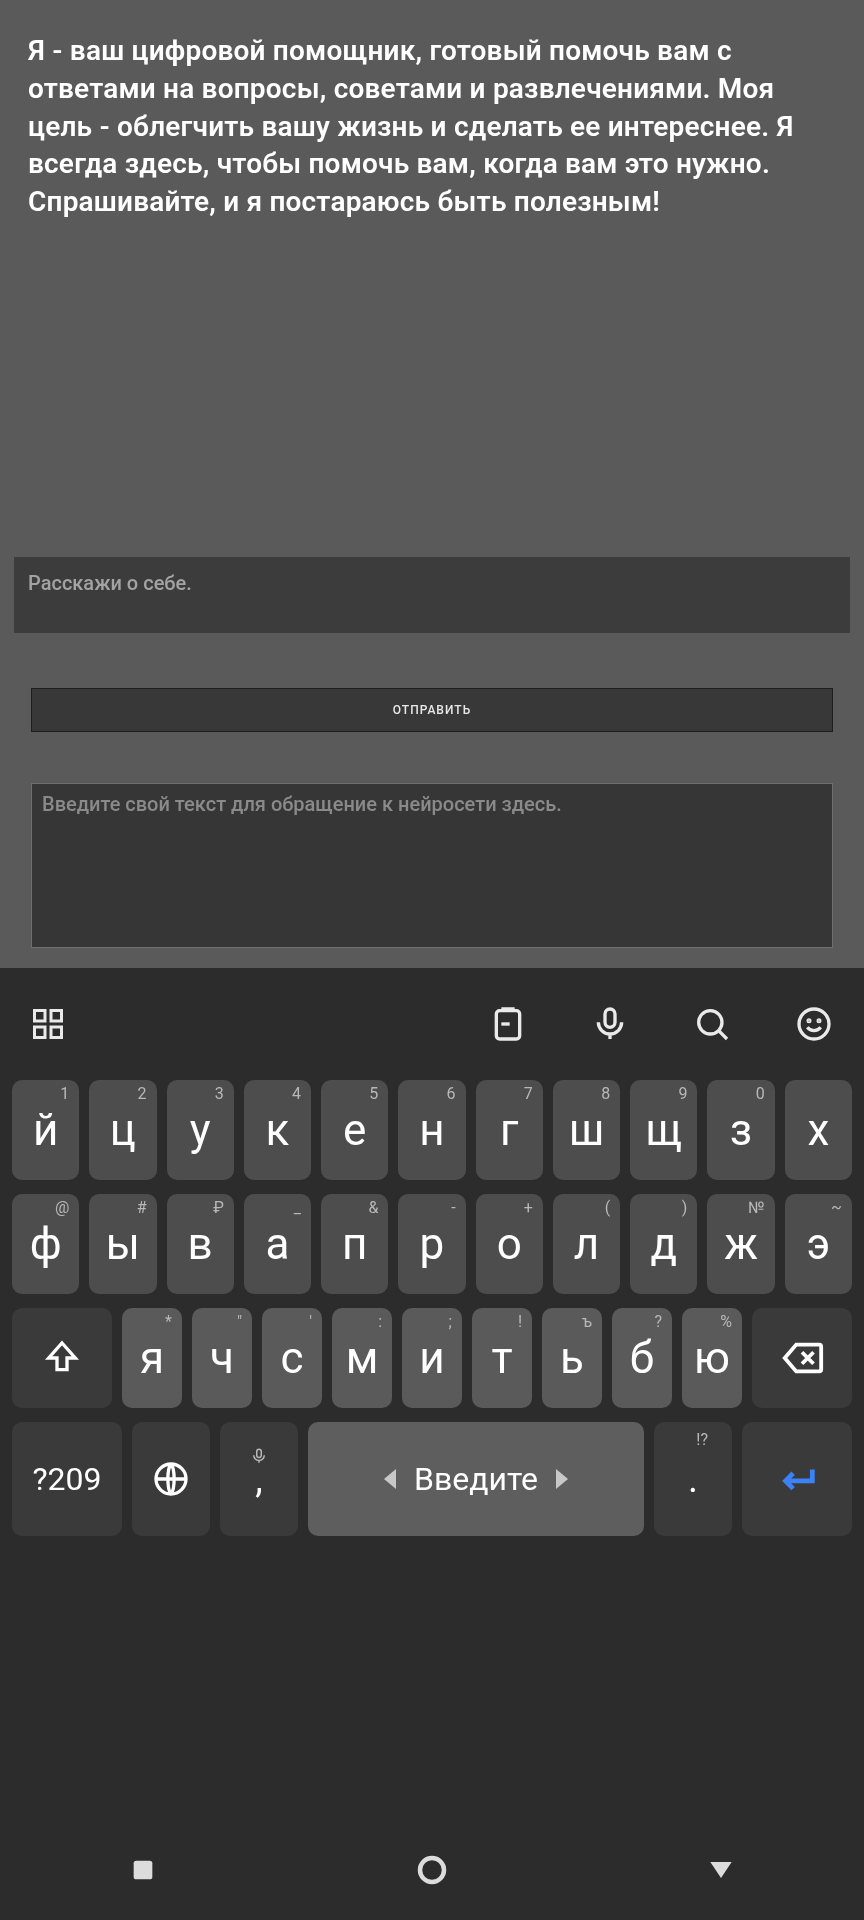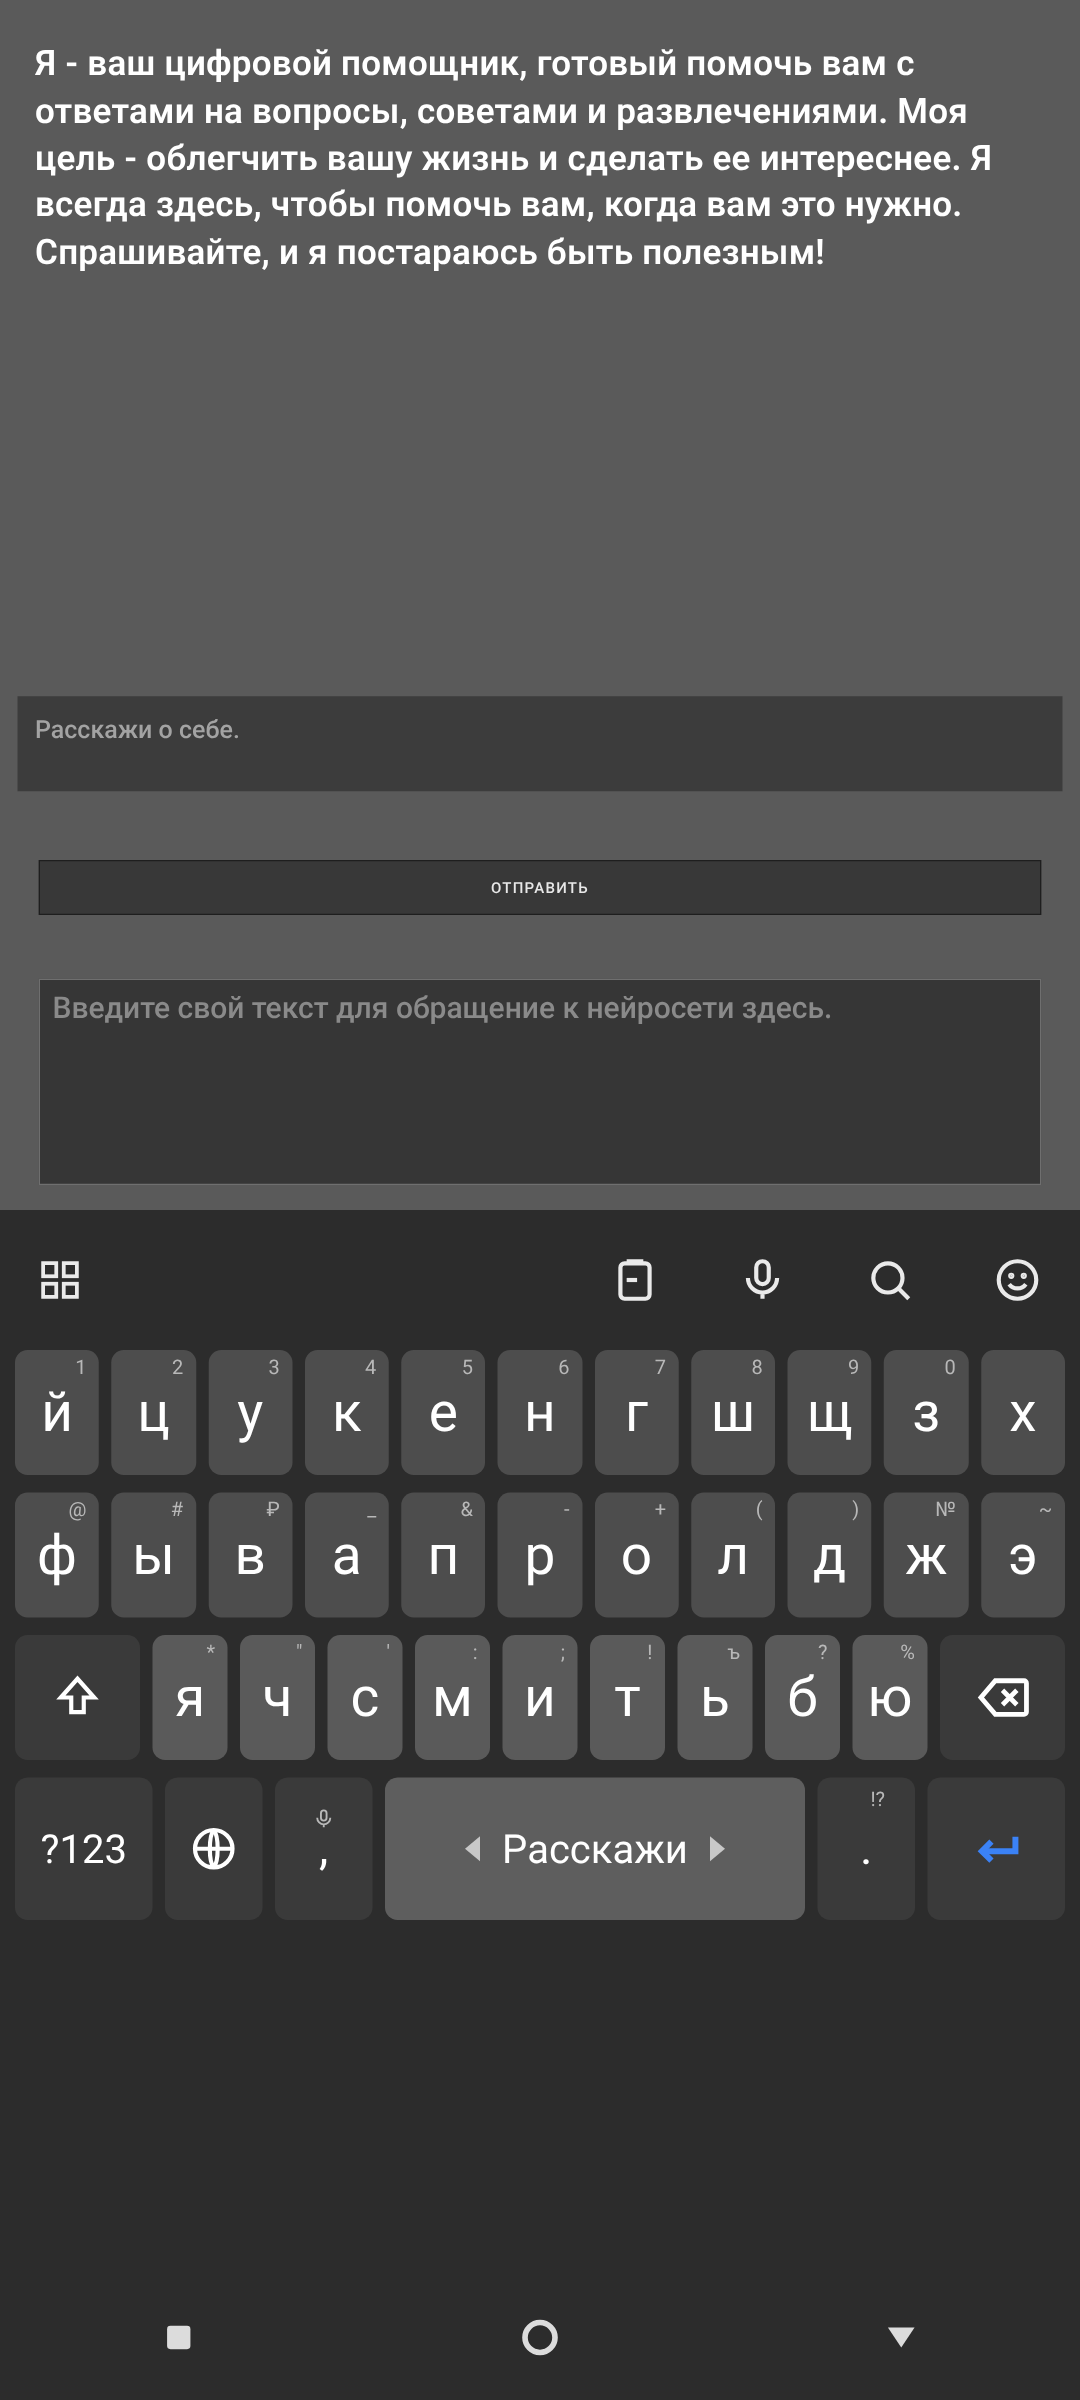--- a/index.html
+++ b/index.html
@@ -2,21 +2,21 @@
 <html><head>
 <meta charset="utf-8">
 <style>
   * { margin:0; padding:0; box-sizing:border-box; font-family: -apple-system, "Segoe UI", Roboto, sans-serif; }
   html,body { width:864px; height:1920px; background:#5a5a5a; overflow:hidden; }
   .app-area { width:100%; height:968px; padding:32px 28px 20px; display:flex; flex-direction:column;gap:43px; }
   .assistant-msg { color:#fff; font-size:28px; font-weight:600; line-height:1.35; letter-spacing:.2px; }
   .spacer { flex:1; }
   .suggestion { background:#3c3c3c; color:#a3a3a3; font-size:20px; padding:14px 14px 38px; margin:0 -14px 12px; font-weight:500; }
   .send-btn { display:block; width:802px; margin:0 auto 8px; background:#383838; border:1px solid #1e1e1e; color:#e8e8e8; font-size:12px; letter-spacing:1px; padding:14px 0; text-align:center; font-weight:500; }
-  .input-box { width:802px; height:165px; margin:0 auto; background:#363636; border:1px solid #6f6f6f; color:#8a8a8a; font-size:24px; padding:8px 10px; resize:none; font-weight:500; }
+  .input-box { width:802px; height:165px; margin:0 auto; background:#363636; border:1px solid #6f6f6f; color:#8a8a8a; font-size:20px; padding:8px 10px; resize:none; font-weight:500; }
   .input-box::placeholder { color:#8a8a8a; }
   
   .kbd { position:absolute; left:0; top:968px; width:100%; height:952px; background:#2c2c2c; }
   .kbd-top { height:112px; display:flex; align-items:center; padding:0 30px; }
   .kbd-top .gap { flex:1; }
   .top-ic { color:#eaeaea; margin-left:62px; display:flex; align-items:center; justify-content:center; }
   .top-ic svg, .grid-ic svg { display:block; }
   .rows { padding:0 12px; }
   .row { display:flex; gap:10px; margin-bottom:14px; }
   .key { flex:1; height:100px; background:#4d4d4d; border-radius:10px; display:flex; align-items:center; justify-content:center; color:#fff; font-size:44px; font-weight:400; position:relative; }
@@ -136,37 +136,37 @@
           <div class="key">ю<span class="hint">%</span></div>
         </div>
       <div class="key bksp">
         <svg width="46" height="46" viewBox="0 0 24 24" fill="none" stroke="#fff" stroke-width="2">
             <path d="M21 5H9l-6 7 6 7h12a1 1 0 0 0 1-1V6a1 1 0 0 0-1-1z"></path>
             <path d="M12 9l6 6M18 9l-6 6"></path>
           </svg>
       </div>
     </div>
     <div class="row4">
-      <div class="fkey sym">?123</div>
+      <div class="fkey sym">?209</div>
       <div class="fkey globe">
         <svg width="40" height="40" viewBox="0 0 24 24" fill="none" stroke="#fff" stroke-width="2">
             <circle cx="12" cy="12" r="9"></circle>
             <path d="M3 12h18M12 3c2.5 3 2.5 15 0 18M12 3c-2.5 3-2.5 15 0 18"></path>
           </svg>
       </div>
       <div class="fkey comma">
         <span class="mh"><svg width="18" height="18" viewBox="0 0 24 24" fill="none" stroke="#b8b8b8" stroke-width="2">
               <rect x="9" y="3" width="6" height="11" rx="3"></rect>
               <path d="M5 11a7 7 0 0 0 14 0M12 18v3"></path>
             </svg></span>
         <span>,</span>
       </div>
       <div class="fkey space">
         <span class="tri tl"></span>
-        <span>Расскажи</span>
+        <span>Введите</span>
         <span class="tri tr"></span>
       </div>
       <div class="fkey dot">
         <span class="dh">!?</span>
         <span>.</span>
       </div>
       <div class="fkey enter">
         <svg width="46" height="46" viewBox="0 0 24 24" fill="none" stroke="#3b82f6" stroke-width="2.5">
             <path d="M20 7v6H6"></path>
             <path d="M10 9l-4 4 4 4"></path>

